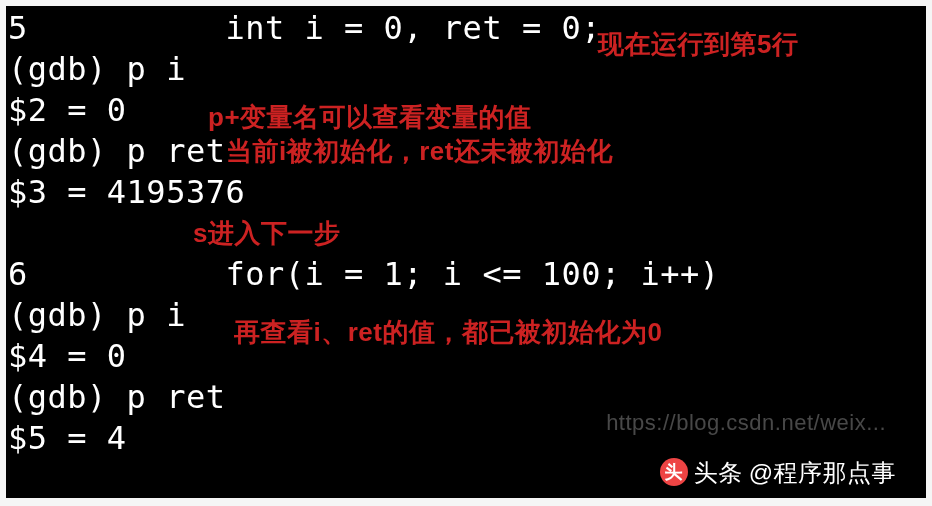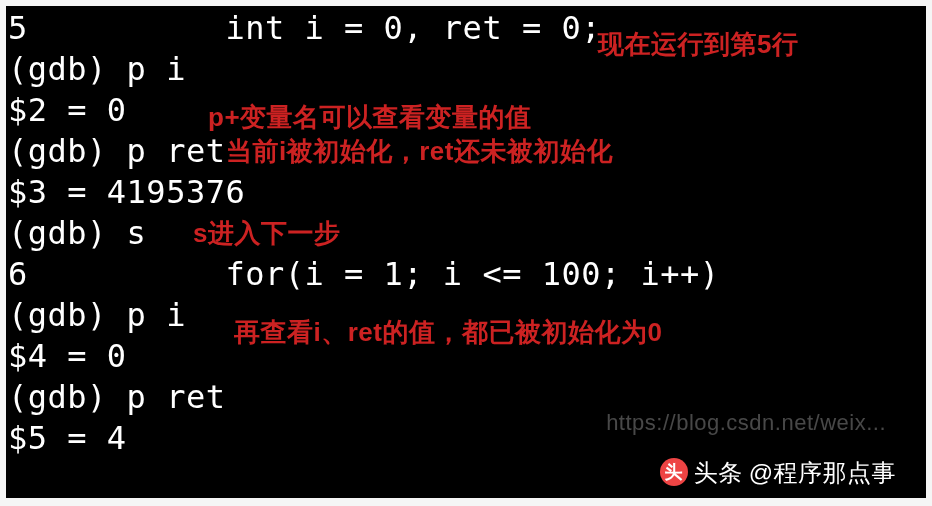--- a/index.html
+++ b/index.html
@@ -91,21 +91,21 @@
   </style>
 </head>
 <body>
 
 <div class="terminal">
   <div class="line"><span>5          int i = 0, ret = 0;</span><span class="annotation" style="top:20px; left:590px;">现在运行到第5行</span></div>
   <div class="line"><span>(gdb) p i</span><span class="annotation" style="top:4px; left:200px;margin-top:48px;">p+变量名可以查看变量的值</span></div>
   <div class="line"><span>$2 = 0</span></div>
   <div class="line"><span>(gdb) p ret</span><span class="annotation" style="top:4px; left:218px;">当前i被初始化，ret还未被初始化</span></div>
   <div class="line"><span>$3 = 4195376</span></div>
-  <div class="line"><span>(gdb) s</span><span class="annotation" style="top:4px; left:185px;">s进入下一步</span></div>
+  <div class="line"><span class="annotation" style="top:4px; left:185px;">s进入下一步</span></div>
   <div class="line"><span>6          for(i = 1; i &lt;= 100; i++)</span></div>
   <div class="line"><span>(gdb) p i</span></div>
   <div class="line"><span>$4 = 0</span><span class="annotation" style="top:-20px; left:226px;">再查看i、ret的值，都已被初始化为0</span></div>
   <div class="line"><span>(gdb) p ret</span></div>
   <div class="line"><span>$5 = 4</span></div>
 
   <div class="watermark1">https://blog.csdn.net/weix...</div>
 
   <div class="footer">
     <div class="footer-icon">头</div>

